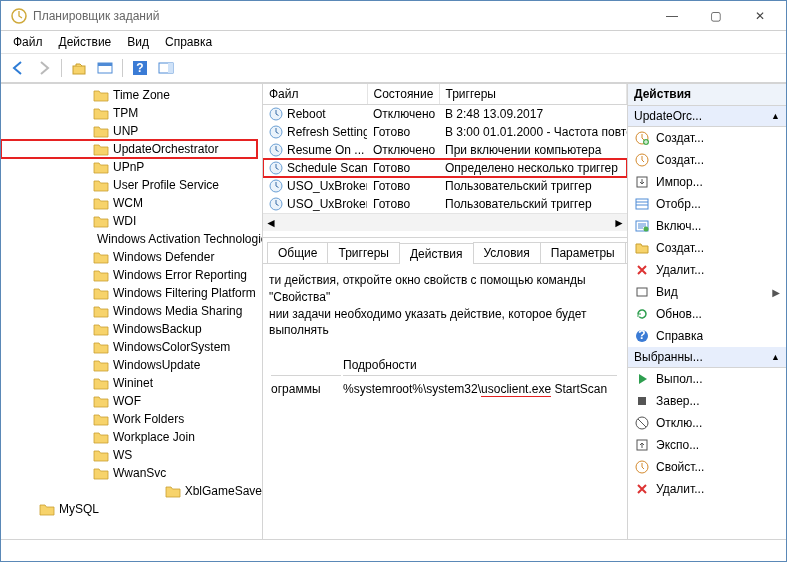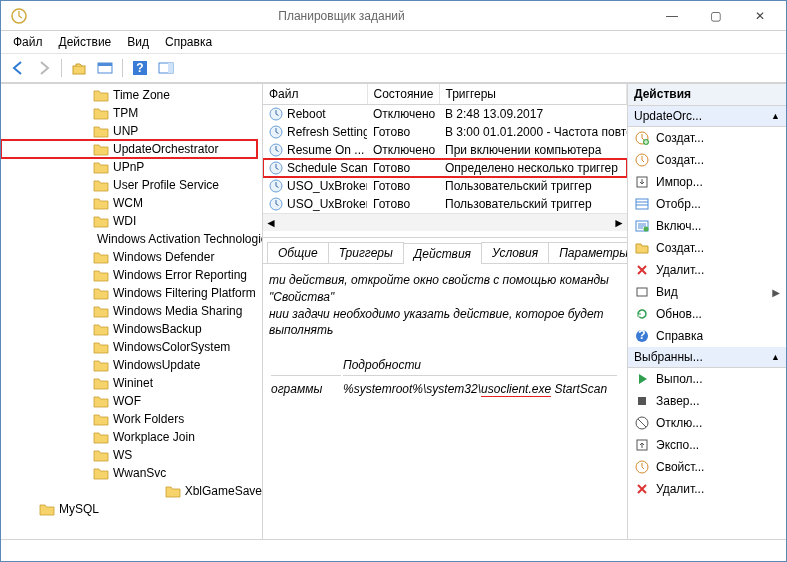--- a/index.html
+++ b/index.html
@@ -1,19 +1,19 @@
 <!DOCTYPE html>
 <html><head>
 <meta charset="utf-8">
 <style>
   * { box-sizing: border-box; margin: 0; padding: 0; font-family: "Segoe UI", Tahoma, sans-serif; font-size: 12px; }
   body { width: 787px; height: 562px; overflow: hidden; background: #fff; border: 1px solid #5a88b7; display: flex; flex-direction: column; }
   .titlebar { height: 30px; display: flex; align-items: center; padding: 0 4px; border-bottom: 1px solid #d0d0d0; }
   .titlebar .icon { width: 16px; height: 16px; margin: 0 6px; }
-  .titlebar .title { color: #666; flex: 1; text-align: center; }
+  .titlebar .title { color: #666; flex: 1; }
   .titlebar .winbtns { display: flex; }
   .titlebar .winbtns span { width: 44px; height: 28px; display: flex; align-items: center; justify-content: center; color: #444; }
   .menubar { height: 22px; display: flex; align-items: center; padding: 0 4px; }
   .menubar span { padding: 2px 8px; }
   .toolbar { height: 30px; display: flex; align-items: center; padding: 2px 6px; border-top: 1px solid #e4e4e4; border-bottom: 1px solid #d4d4d4; gap: 4px; }
   .toolbtn { width: 22px; height: 22px; display: flex; align-items: center; justify-content: center; }
   .sep { width: 1px; height: 18px; background: #ccc; margin: 0 2px; }
   .content { flex: 1; display: flex; border-top: 1px solid #d4d4d4; overflow: hidden; }
   .tree-pane { width: 262px; border-right: 1px solid #d4d4d4; overflow: auto; padding: 2px 0 0 0; position: relative; }
   .tree-row { display: flex; align-items: center; height: 18px; white-space: nowrap; padding-left: 92px; cursor: default; }
@@ -23,21 +23,21 @@
   .tree-row.hl { outline: 2px solid #e62222; outline-offset: -1px; padding-right: 6px; width: 256px; }
   .mid-pane { flex: 1; display: flex; flex-direction: column; border-right: 1px solid #d4d4d4; overflow: hidden; }
   .tasklist { flex: 0 0 154px; overflow: auto; border-bottom: 1px solid #d4d4d4; position: relative; }
   .tasklist table { width: 100%; border-collapse: collapse; table-layout: fixed; }
   .tasklist th { text-align: left; font-weight: normal; background: #fff; border-right: 1px solid #e4e4e4; border-bottom: 1px solid #d4d4d4; padding: 3px 6px; position: sticky; top: 0; }
   .tasklist td { padding: 2px 6px; white-space: nowrap; overflow: hidden; }
   .tasklist tr.hl td { position: relative; }
   .tasklist tr.hl { outline: 2px solid #e62222; outline-offset: -1px; }
   .task-icon { display: inline-block; width: 14px; height: 14px; vertical-align: -3px; margin-right: 4px; }
   .hscroll { height: 18px; border-top: 1px solid #e4e4e4; display: flex; align-items: center; justify-content: space-between; padding: 0 2px; background: #f3f3f3; }
-  .tabs-pane { flex: 1; display: flex; flex-direction: column; overflow: hidden; border-top: 2px solid #fff; font-style: italic; }
+  .tabs-pane { flex: 1; display: flex; flex-direction: column; overflow: hidden; border-top: 2px solid #fff; }
   .tabs-row { height: 24px; display: flex; align-items: end; padding: 0 4px; border-bottom: 1px solid #d4d4d4; }
   .tab { padding: 3px 10px 3px; border: 1px solid #d4d4d4; border-bottom: none; margin-right: -1px; background: #fff; }
   .tab.active { background: #fff; position: relative; top: 1px; }
   .tabs-body { flex: 1; padding: 8px 6px; overflow: auto; }
   .tabs-body .desc { margin-bottom: 14px; line-height: 1.4; }
   .det-table th { text-align: left; font-weight: normal; border-bottom: 1px solid #d4d4d4; padding: 3px 10px 3px 0; }
   .det-table td { padding: 4px 10px 3px 0; white-space: nowrap; }
   .underline-red { border-bottom: 1.5px solid #e62222; }
   .actions-pane { width: 158px; display: flex; flex-direction: column; overflow: hidden; }
   .actions-hdr { height: 22px; background: #eef3fa; border-bottom: 1px solid #d4d4d4; padding: 3px 6px; font-weight: bold; }

